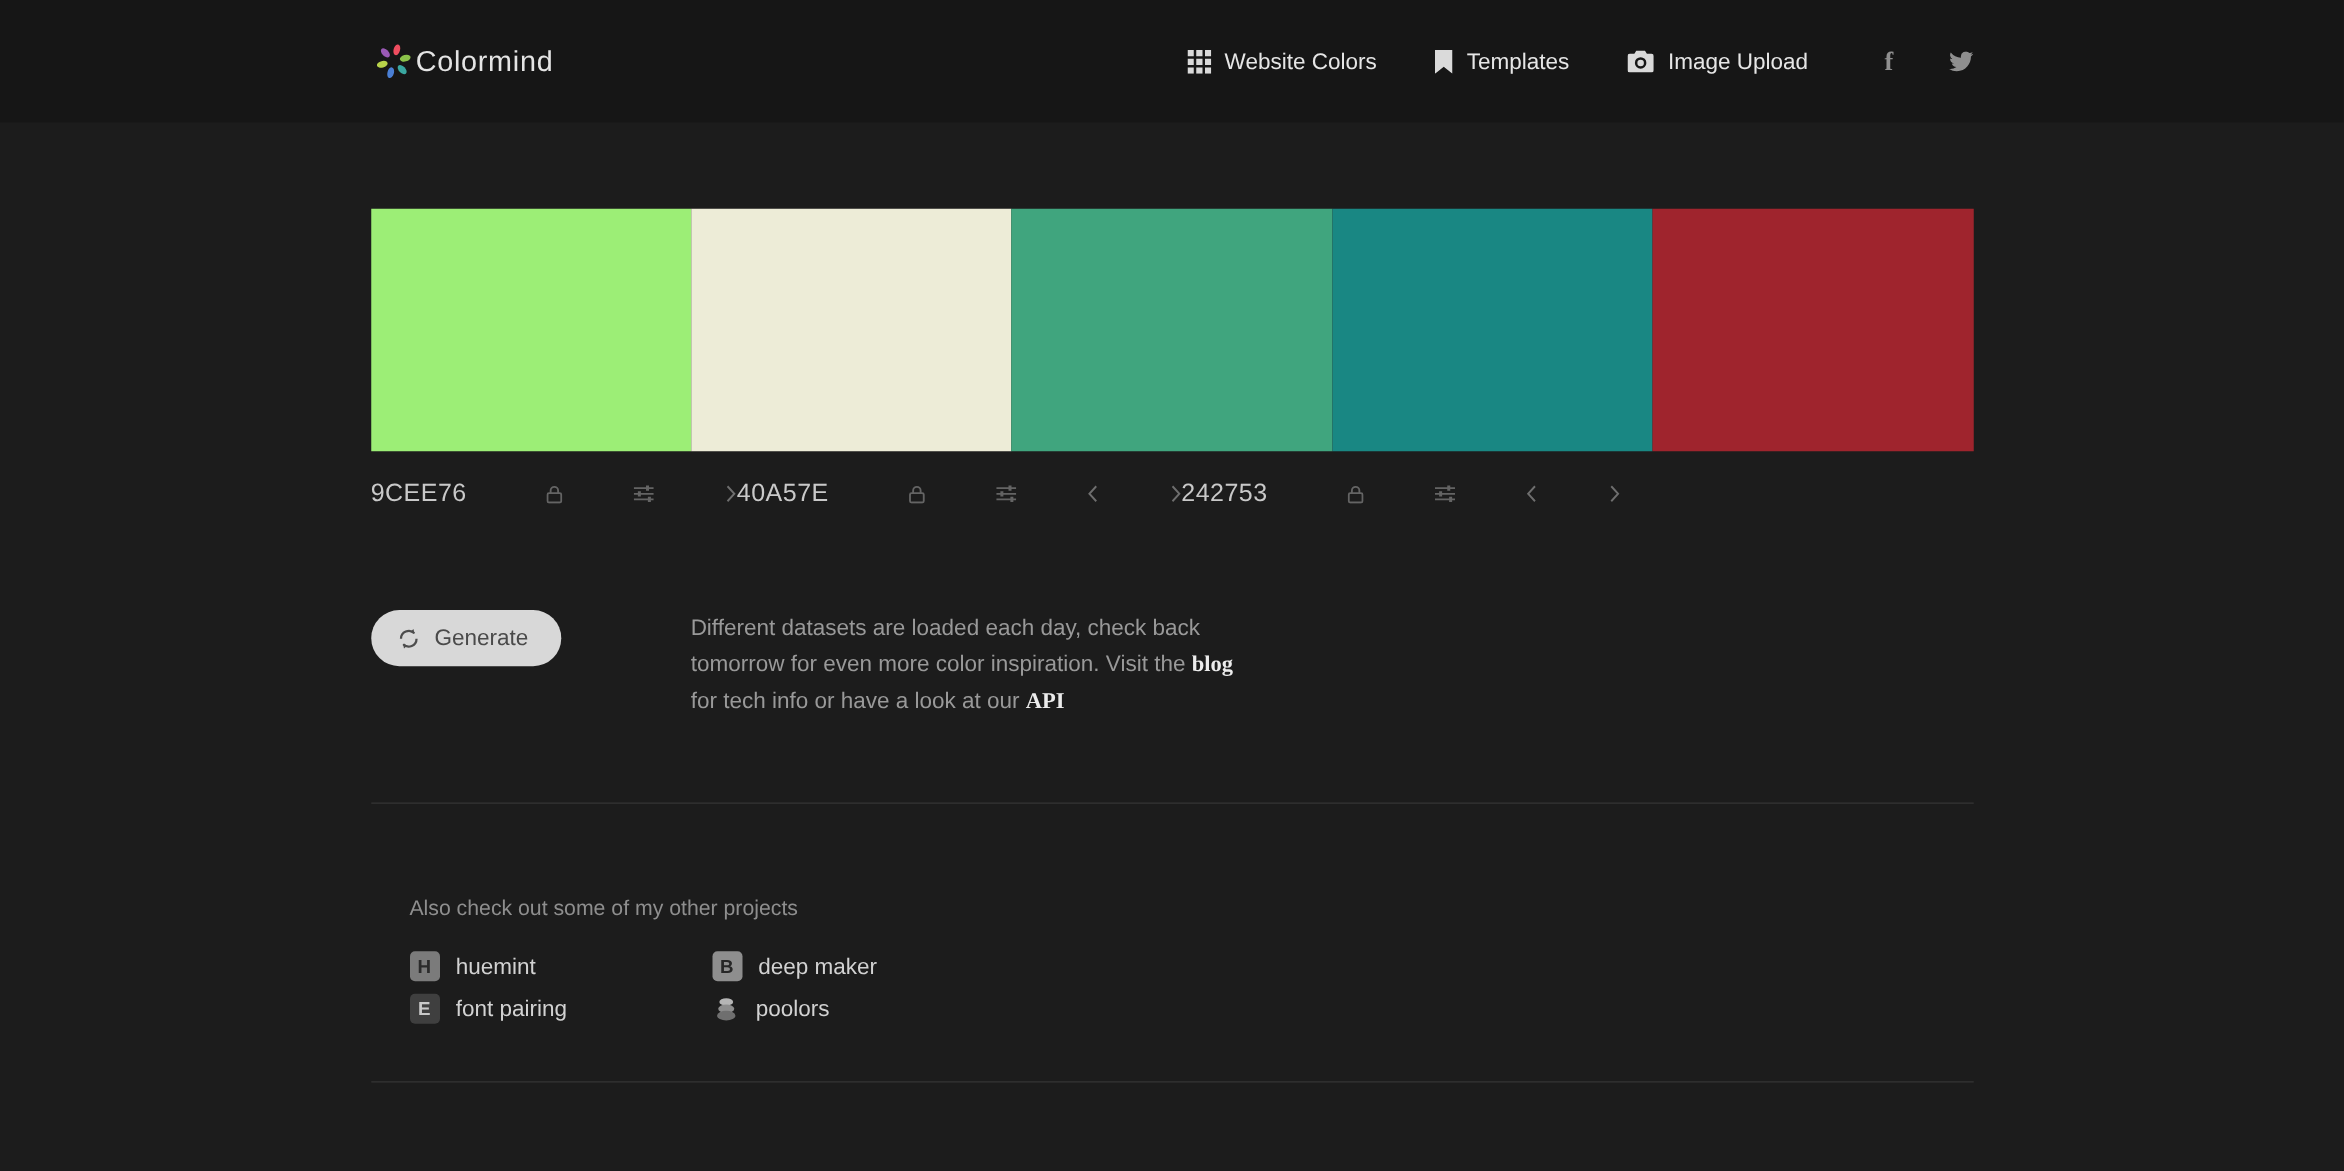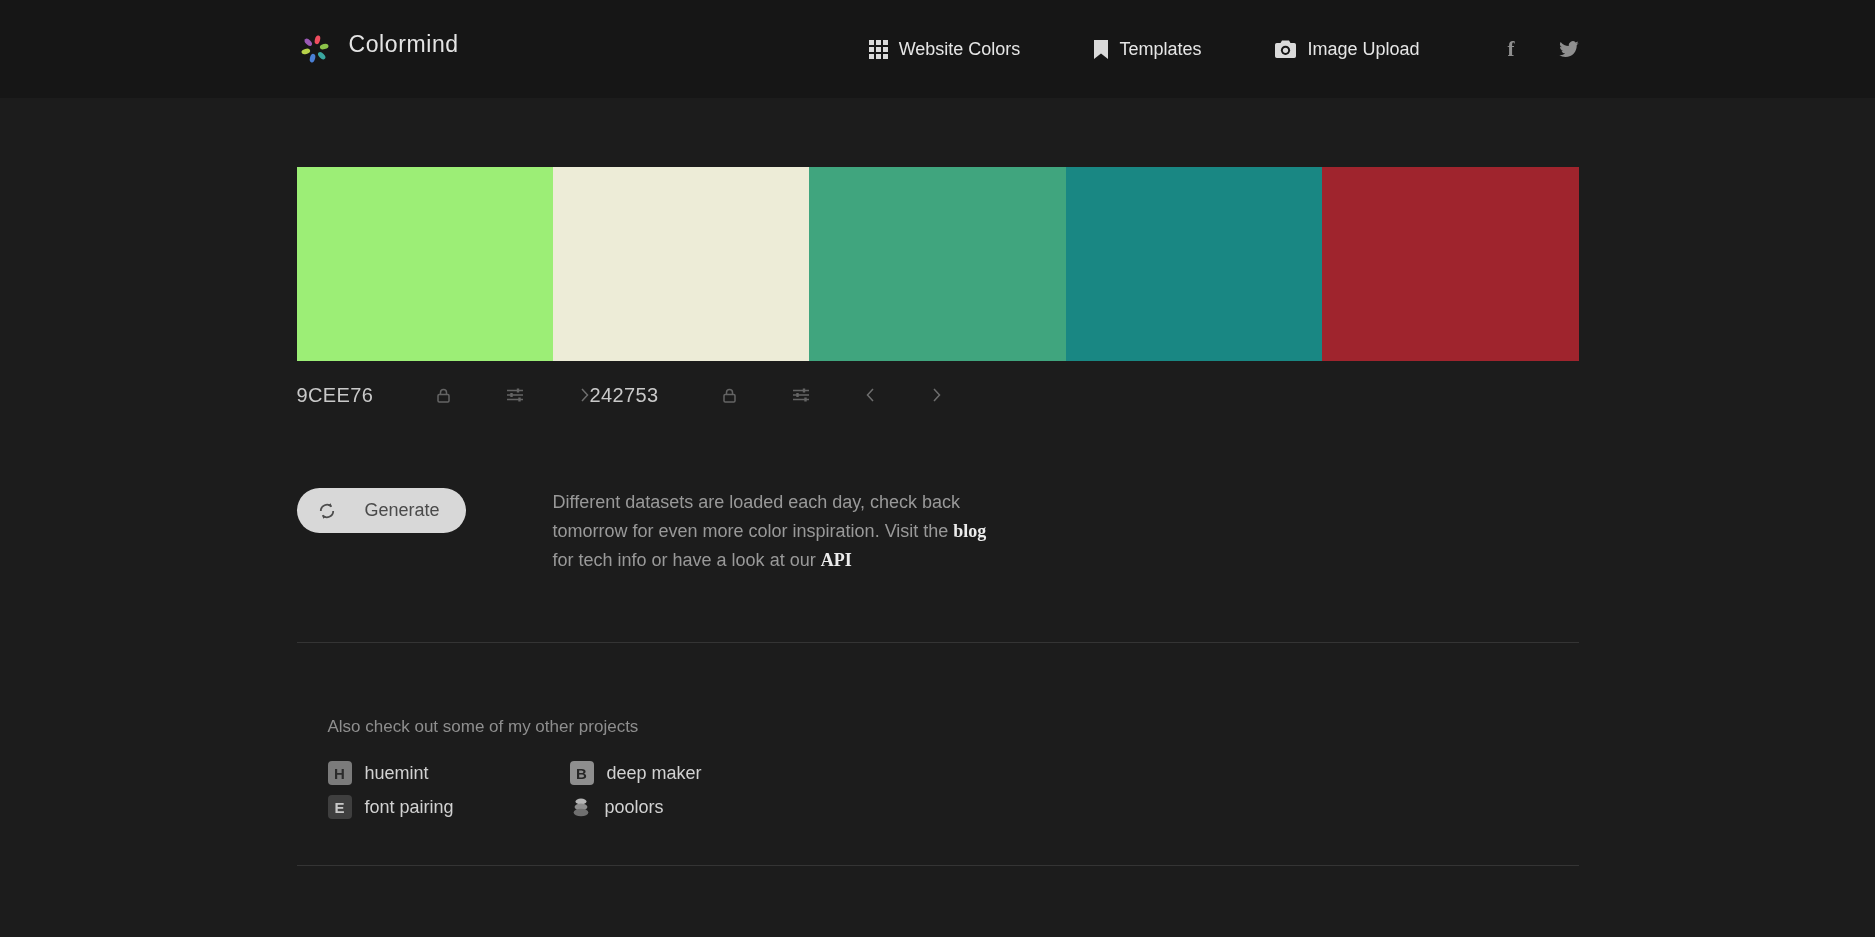--- a/index.html
+++ b/index.html
@@ -7,39 +7,39 @@
   body {
     background: #1c1c1c;
     font-family: "Liberation Sans", sans-serif;
     min-height: 937px;
   }
   .container { width: 1282px; margin: 0 auto; }
 
   
   header { background: #161616; }
   .header-inner { height: 98px; display: flex; align-items: center; }
-  .brand { display: flex; gap: 16px; color: #e4e4e4; font-size: 23px; letter-spacing: .6px; cursor: pointer; }
-  nav { margin-left: auto; display: flex; align-items: flex-end; gap: 74px; }
+  .brand { display: flex; align-items: center; gap: 0; color: #e4e4e4; font-size: 23px; letter-spacing: .6px; cursor: pointer; }
+  nav { margin-left: auto; display: flex; align-items: flex-end; gap: 47px; }
   .nav-item { display: flex; align-items: center; gap: 11px; color: #e6e6e6; font-size: 18px; cursor: pointer; }
   .nav-icon { display: flex; align-items: center; }
   .social { display: flex; align-items: center; gap: 44px; margin-left: 14px; }
   .social-link { color: #8f8f8f; display: flex; align-items: center; cursor: pointer; font-weight: bold; font-size: 21px; line-height: 1; font-family: "Liberation Serif", serif; }
 
   
   .palette { margin-top: 69px; display: flex; height: 194px; }
   .swatch { flex: 1; cursor: pointer; }
   .controls-row { display: grid; grid-template-columns: repeat(5, 1fr); margin-top: 20px; }
   .swatch-controls { display: flex; align-items: center; height: 28px; gap: 40px; }
   .hex { color: #c9c9c9; font-size: 20px; letter-spacing: .4px; margin-right: 24px; }
   .ctl { display: flex; align-items: center; margin-right: 17px; cursor: pointer; }
   .ctl:last-child { margin-right: 0; }
 
   
   .info-row { margin-top: 79px; display: grid; grid-template-columns: 256px 513px 513px; align-items: start; }
-  .generate-btn { display: inline-flex; align-items: center; gap: 29px; background: #d8d8d8; border: none; border-radius: 26px; padding: 12px 26px 12px 21px; font-size: 18px; color: #4a4a4a; font-family: inherit; cursor: pointer; }
+  .generate-btn { display: inline-flex; align-items: center; gap: 12px; background: #d8d8d8; border: none; border-radius: 26px; padding: 12px 26px 12px 21px; font-size: 18px; color: #4a4a4a; font-family: inherit; cursor: pointer; }
   .desc { margin: 0; padding-right: 58px; color: #999999; font-size: 18px; line-height: 29px; }
   .inline-link { color: #ececec; font-weight: bold; text-decoration: none; cursor: pointer; font-family: Liberation Serif, serif; }
 
   .divider { border: none; border-top: 1px solid #343434; margin: 67px 0 0 0; }
   .divider.second { margin-top: 44px; }
 
   
   .projects { margin-top: 74px; padding-left: 31px; }
   .projects-heading { color: #8e8e8e; font-size: 17px; }
   .projects-grid { margin-top: 22px; display: grid; grid-template-columns: 242px 242px; row-gap: 6px; }
@@ -141,20 +141,45 @@
             <path d="M11 .4v4.2M4.5 4.9v4.2M12.5 9.4v4.2" stroke-width="2.4"></path>
           </svg>
         </span>
       <span class="ctl">
           <svg width="9" height="14" viewBox="0 0 9 14" fill="none" stroke="#6e6e6e" stroke-width="1.5">
             <path d="M2 1l5.5 6L2 13"></path>
           </svg>
         </span>
     </div>
     <div class="swatch-controls">
+      <span class="hex">40A57E</span>
+      <span class="ctl">
+          <svg width="13" height="15" viewBox="0 0 13 15" fill="none" stroke="#646464" stroke-width="1.5">
+            <rect x="1" y="6.5" width="11" height="7.5" rx="1.2"></rect>
+            <path d="M3.5 6.5V4.5a3 3 0 0 1 6 0v2"></path>
+          </svg>
+        </span>
+      <span class="ctl">
+          <svg width="16" height="14" viewBox="0 0 16 14" fill="none" stroke="#646464" stroke-width="1.4">
+            <path d="M0 2.5h16M0 7h16M0 11.5h16"></path>
+            <path d="M11 .4v4.2M4.5 4.9v4.2M12.5 9.4v4.2" stroke-width="2.4"></path>
+          </svg>
+        </span>
+      <span class="ctl">
+          <svg width="9" height="14" viewBox="0 0 9 14" fill="none" stroke="#6e6e6e" stroke-width="1.5">
+            <path d="M7 1L1.5 7 7 13"></path>
+          </svg>
+        </span>
+      <span class="ctl">
+          <svg width="9" height="14" viewBox="0 0 9 14" fill="none" stroke="#6e6e6e" stroke-width="1.5">
+            <path d="M2 1l5.5 6L2 13"></path>
+          </svg>
+        </span>
+    </div>
+    <div class="swatch-controls">
       <span class="hex">242753</span>
       <span class="ctl">
           <svg width="13" height="15" viewBox="0 0 13 15" fill="none" stroke="#646464" stroke-width="1.5">
             <rect x="1" y="6.5" width="11" height="7.5" rx="1.2"></rect>
             <path d="M3.5 6.5V4.5a3 3 0 0 1 6 0v2"></path>
           </svg>
         </span>
       <span class="ctl">
           <svg width="16" height="14" viewBox="0 0 16 14" fill="none" stroke="#646464" stroke-width="1.4">
             <path d="M0 2.5h16M0 7h16M0 11.5h16"></path>

